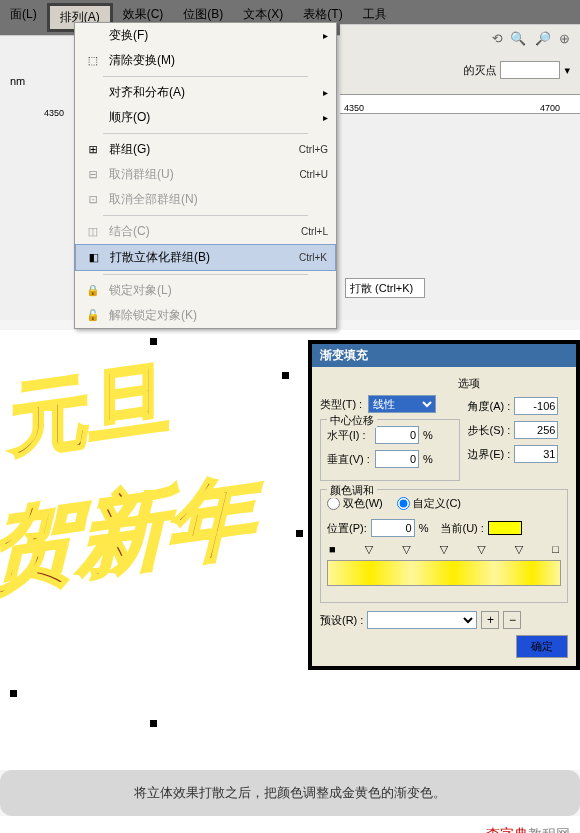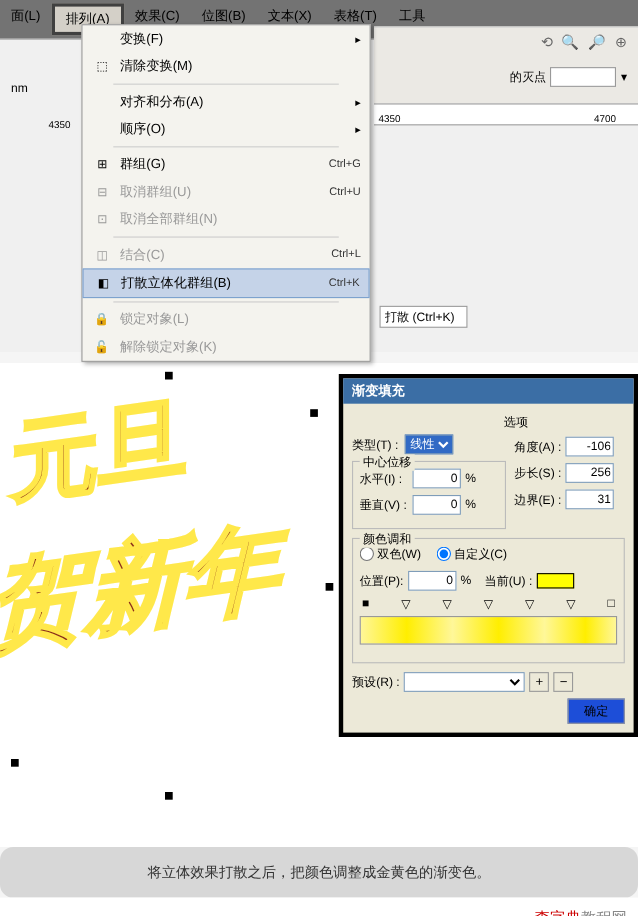--- a/index.html
+++ b/index.html
@@ -37,21 +37,21 @@
 .sel-handle { position: absolute; width: 7px; height: 7px; background: #000; }
 .text3d { position: absolute; left: 0; top: 20px; width: 300px; height: 320px; }
 
 
 .dialog { position: absolute; left: 308px; top: 10px; width: 272px; background: #ece9d8; border: 4px solid #000000; }
 .dialog-title { background: #3b6ea5; color: #fff; padding: 3px 8px; font-size: 12px; font-weight: bold; }
 .dialog-body { padding: 8px; font-size: 11px; margin-top: 20px; }
 .row { display: flex; align-items: center; margin-bottom: 6px; gap: 4px; }
 .lbl { min-width: 44px; }
 .combo { height: 18px; border: 1px solid #7f9db9; background: #fff; font-size: 11px; }
-.combo.type { width: 44px; background: #316ac5; color: #fff; }
+.combo.type { width: 68px; background: #316ac5; color: #fff; }
 .spin { width: 44px; height: 18px; border: 1px solid #7f9db9; background: #fff; font-size: 11px; text-align: right; padding-right: 2px; }
 .fieldset { border: 1px solid #bbb; padding: 6px; margin-bottom: 8px; position: relative; }
 .fieldset-title { position: absolute; top: -7px; left: 6px; background: #ece9d8; padding: 0 3px; font-size: 11px; }
 .group-right { position: absolute; right: 8px; top: 32px; width: 110px; }
 .group-right .row { justify-content: center; }
 .radio-row { display: flex; gap: 14px; margin-bottom: 8px; }
 .radio-row label { display: flex; align-items: center; gap: 3px; }
 .swatch { width: 34px; height: 14px; border: 1px solid #000; display: inline-block; }
 .swatch.yellow { background: #ffff00; }
 .gradient-bar { height: 26px; border: 1px solid #999; background: linear-gradient(90deg, #fff799 0%, #ffee00 18%, #fff799 36%, #ffee00 54%, #fff799 72%, #ffee00 88%, #fff799 100%); margin: 4px 0 10px 0; position: relative; }

